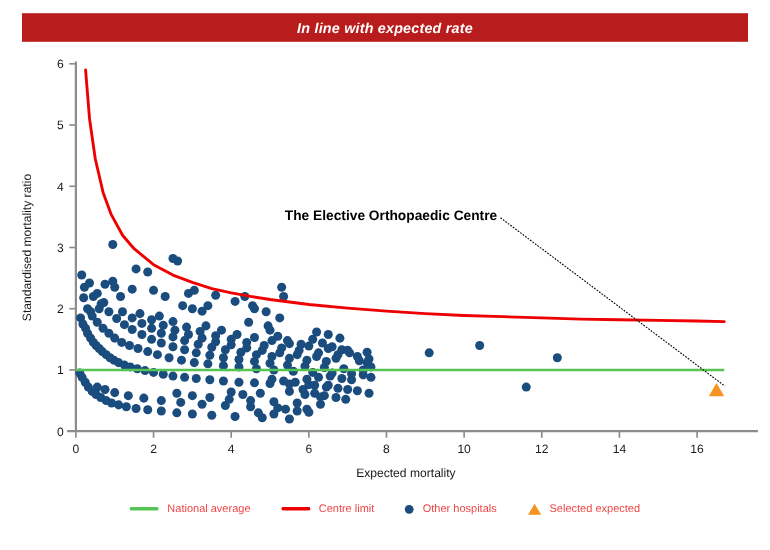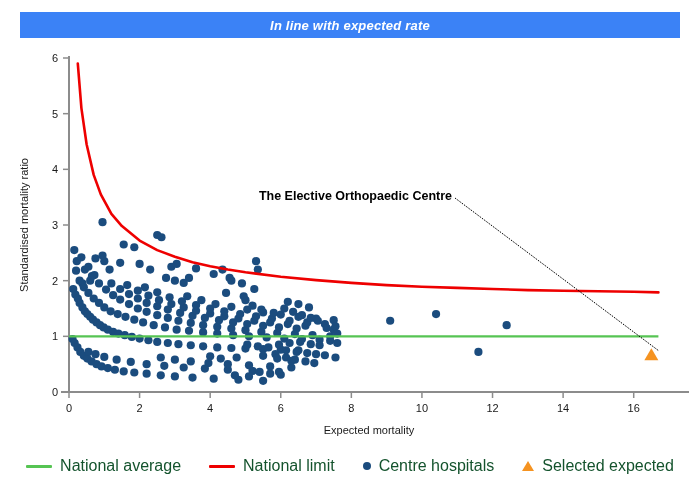--- a/index.html
+++ b/index.html
@@ -61,22 +61,22 @@
     justify-content:center;
     align-items:center;
     gap:28px;
   }
   .legend-item{
     display:flex;
     align-items:center;
     gap:8px;
   }
   .legend-label{
-    font-size:16px;
-    color:#14532d;
+    font-size:10px;
+    color:#ef4444;
     white-space:nowrap;
   }
   .swatch-line{
     display:inline-block;
     width:26px; height:3px;
     border-radius:1px;
   }
   .swatch-dot{
     display:inline-block;
     width:8px; height:8px;
@@ -87,21 +87,21 @@
     width:0; height:0;
     border-left:6px solid transparent;
     border-right:6px solid transparent;
   }
 </style>
 </head>
 <body>
 
 <div id="root">
 
-  <div class="banner" style="background: #3b82f6; text-align: right;">
+  <div class="banner" style="background: #b91c1c; text-align: right;">
     <span class="banner-text" style="color: rgb(255, 255, 255);">In line with expected rate</span>
   </div>
 
   <div class="chart-area">
     <svg class="plot" id="plot-svg" width="700" height="500">
         <line x1="69" y1="56" x2="69" y2="392" stroke="#8c8c8c" stroke-width="2"></line>
         <line x1="61" y1="392" x2="689" y2="392" stroke="#8c8c8c" stroke-width="2"></line>
         <line x1="63" y1="392" x2="69" y2="392" stroke="#8c8c8c" stroke-width="1.5"></line>
         <text x="58" y="396" text-anchor="end" class="tick-label">0</text>
         <line x1="63" y1="336.3333333333333" x2="69" y2="336.3333333333333" stroke="#8c8c8c" stroke-width="1.5"></line>
@@ -403,25 +403,25 @@
       </svg>
   </div>
 
   <div class="legend" id="legend">
       <div class="legend-item">
         <span class="swatch-line" style="background: rgb(86, 196, 83);"></span>
         <span class="legend-label">National average</span>
       </div>
       <div class="legend-item">
         <span class="swatch-line" style="background: rgb(238, 0, 0);"></span>
-        <span class="legend-label">National limit</span>
+        <span class="legend-label">Centre limit</span>
       </div>
       <div class="legend-item">
         <span class="swatch-dot" style="background: rgb(27, 76, 126);"></span>
-        <span class="legend-label">Centre hospitals</span>
+        <span class="legend-label">Other hospitals</span>
       </div>
       <div class="legend-item">
         <span class="swatch-tri" style="border-bottom: 10px solid rgb(245, 147, 33);"></span>
         <span class="legend-label">Selected expected</span>
       </div>
     </div>
 
 </div>
 
 </body></html>

